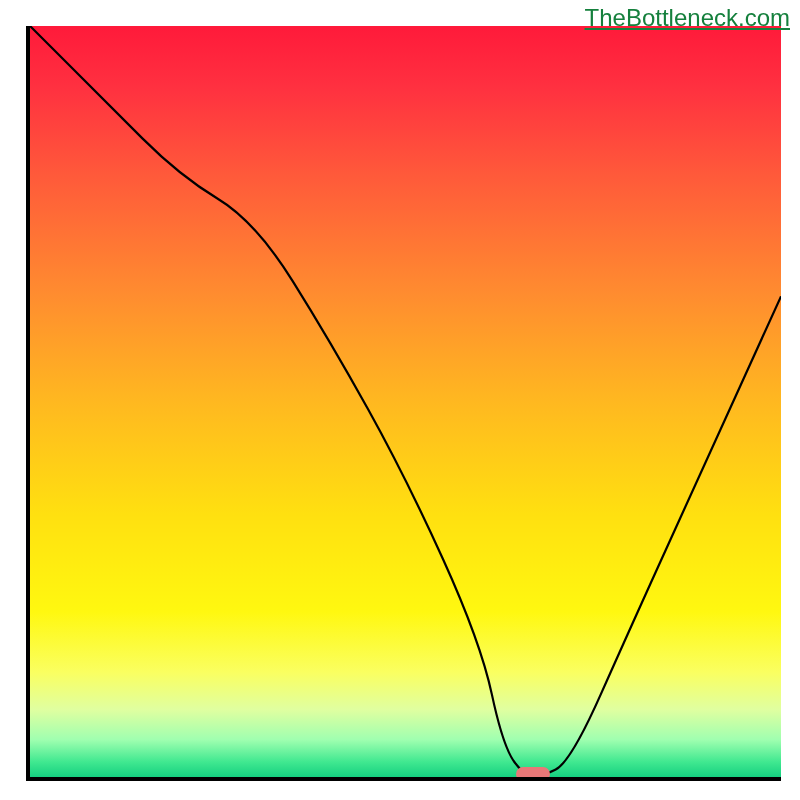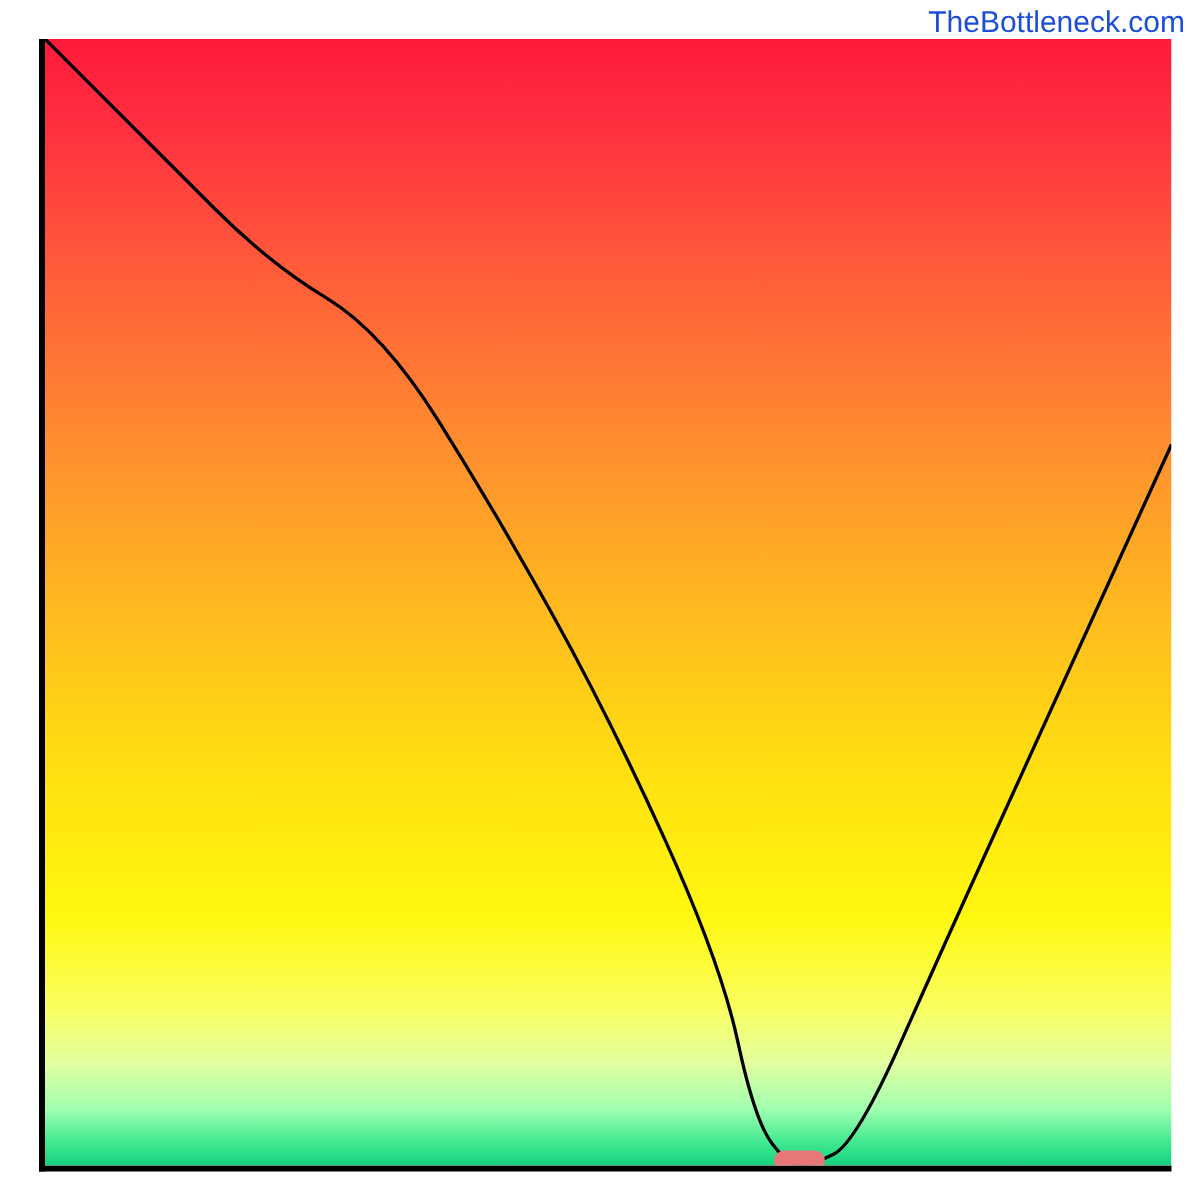--- a/index.html
+++ b/index.html
@@ -12,23 +12,24 @@
   }
   .container {
     width: 800px;
     height: 800px;
     position: relative;
   }
   .watermark {
     position: absolute;
     top: 4px;
     right: 10px;
-    color: #1d4ed8;
-    font-size: 20px;
+    color: #15803d;
+    font-size: 24px;
     z-index: 10;
+    text-decoration: underline;
   }
   .plot-area {
     position: absolute;
     left: 26px;
     top: 26px;
     width: 751px;
     height: 751px;
     border-left: 4px solid #000;
     border-bottom: 4px solid #000;
     overflow: hidden;

